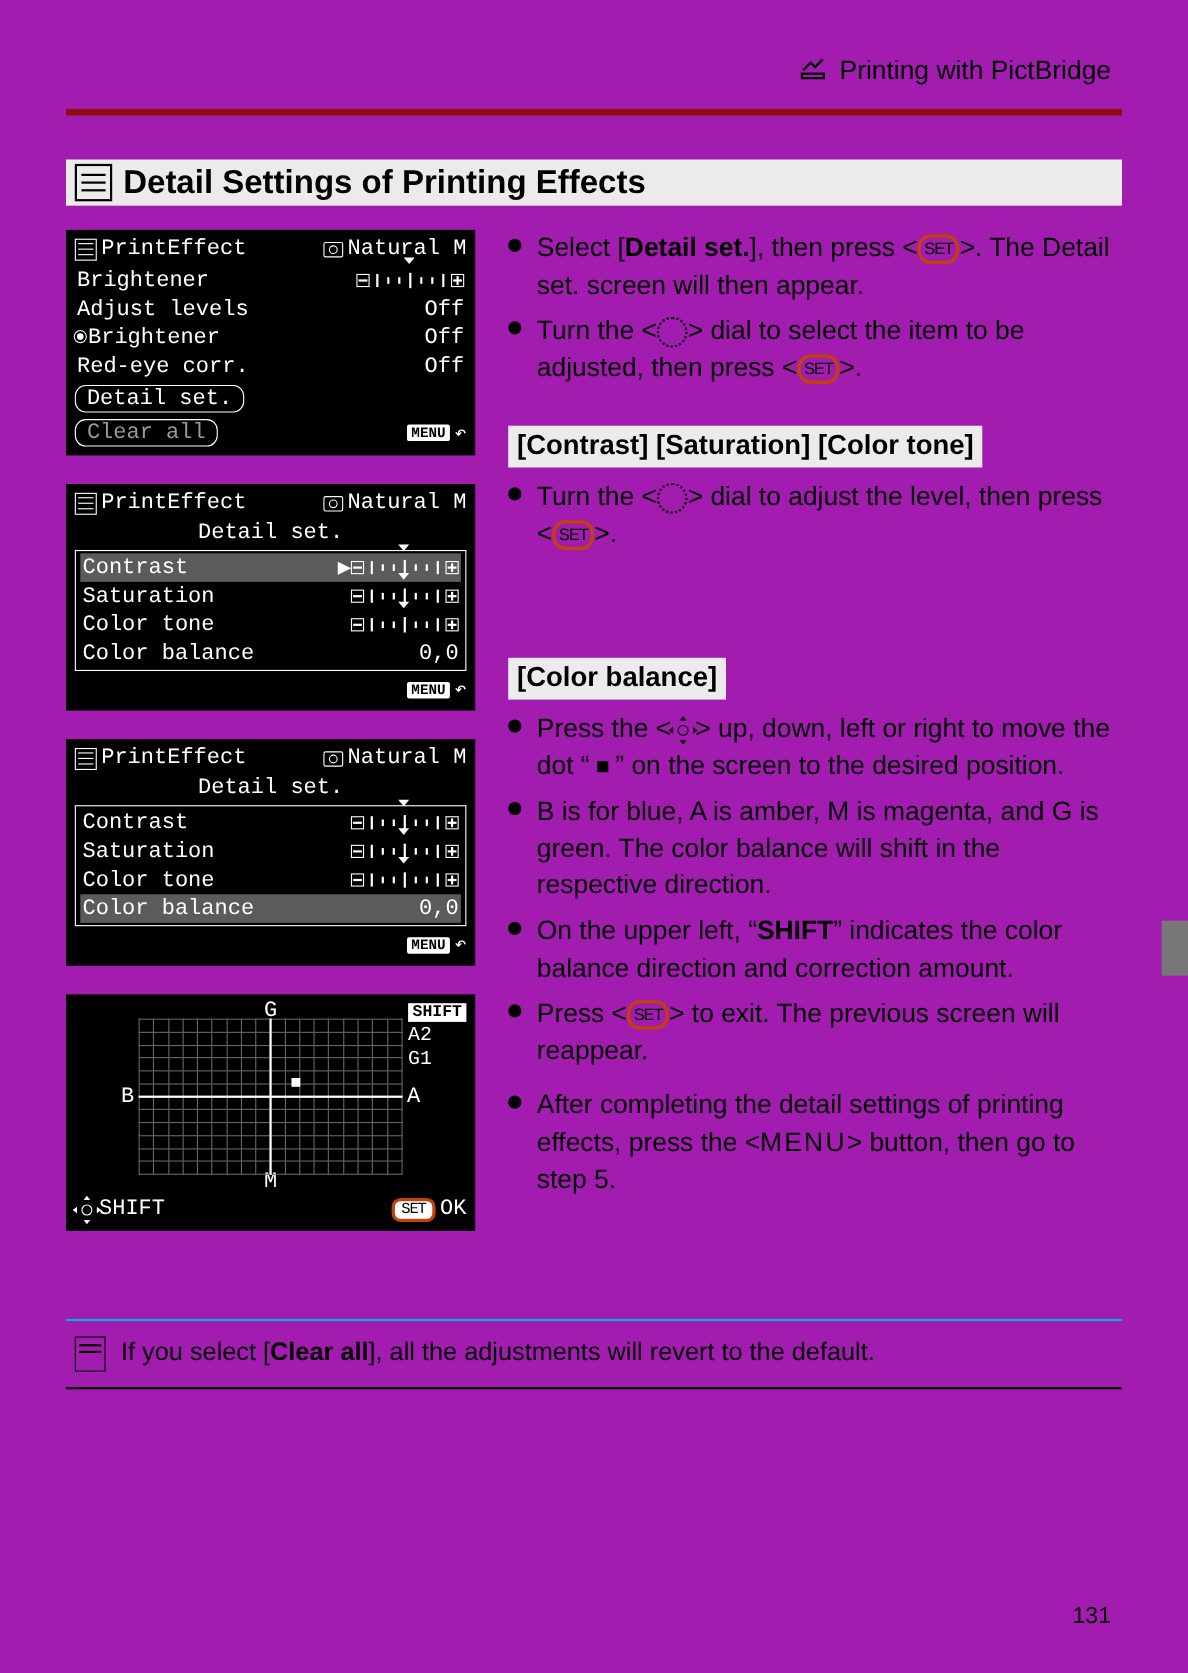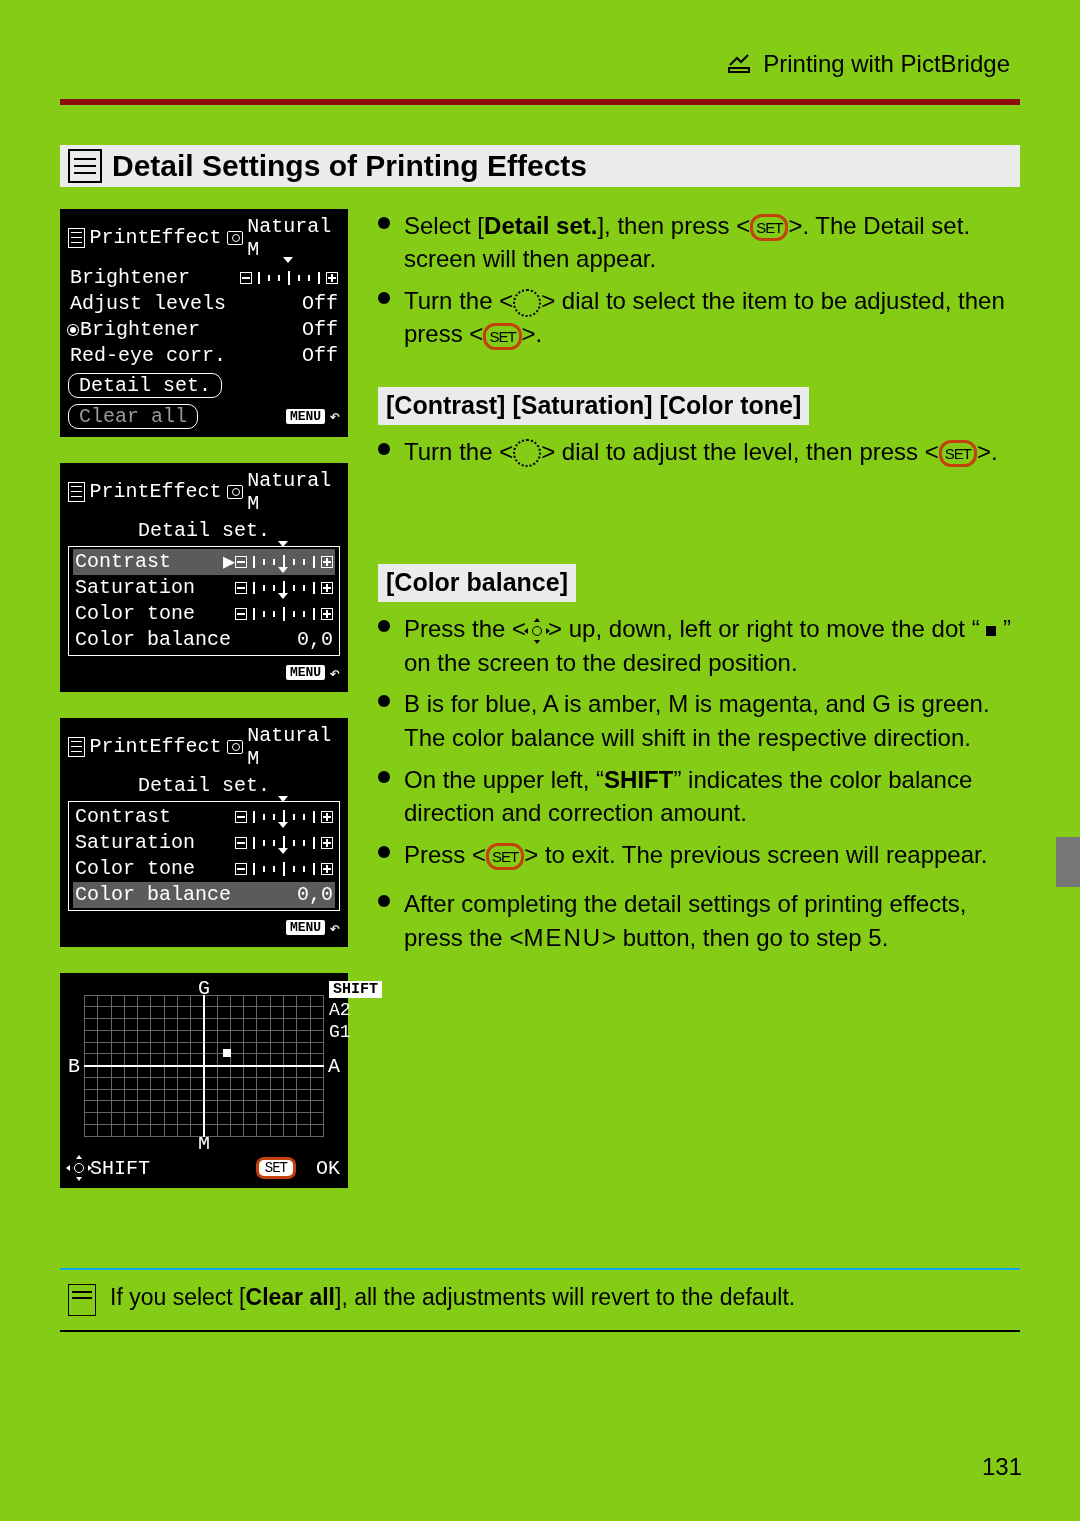--- a/index.html
+++ b/index.html
@@ -1,29 +1,29 @@
 <!DOCTYPE html>
 <html><head>
 <meta charset="utf-8">
 <style>
   html,body{margin:0;padding:0;background:#9a9a9a;font-family:Arial,Helvetica,sans-serif;}
-  .page{width:1080px;height:1521px;margin:0 auto;background:#84cc16;position:relative;box-sizing:border-box;padding:40px 60px 38px 60px;font-size:24px;color:#000;}
+  .page{width:1080px;height:1521px;margin:0 auto;background:#a21caf;position:relative;box-sizing:border-box;padding:40px 60px 38px 60px;font-size:24px;color:#000;}
   .header{text-align:right;font-size:24px;padding:10px 10px 18px 0;}
   .header .ptrim{display:inline-block;vertical-align:middle;margin-right:6px;}
   .ptrim svg{width:24px;height:24px;}
   .redbar{height:6px;background:#8e0e0e;margin-bottom:40px;}
   .sectionTitle{background:#ebebeb;padding:4px 8px 4px 8px;margin:0 0 22px 0;display:flex;align-items:center;}
   .sectionTitle .ticon{width:30px;height:30px;border:2px solid #000;margin-right:10px;position:relative;}
   .sectionTitle .ticon:before,.sectionTitle .ticon:after{content:"";position:absolute;left:4px;right:4px;height:2px;background:#000;}
   .sectionTitle .ticon:before{top:7px;}
   .sectionTitle .ticon:after{bottom:7px;}
   .sectionTitle .ticon .mid{position:absolute;left:4px;right:4px;top:50%;height:2px;margin-top:-1px;background:#000;}
   .sectionTitle h2{margin:0;font-size:30px;font-weight:bold;}
   .cols{display:flex;gap:30px;}
-  .left{width:288px;flex:none;}
+  .left{width:372px;flex:none;}
   .right{flex:1;line-height:1.35;}
   
   .lcd{background:#000;color:#fff;font-family:"Courier New",monospace;font-size:20px;padding:6px 8px 8px 8px;margin-bottom:26px;letter-spacing:0px;}
   .lcd .hdr{display:flex;align-items:center;margin-bottom:4px;}
   .lcd .hdr .smicon{width:18px;height:18px;border:1px solid #fff;margin-right:4px;display:flex;flex-direction:column;justify-content:space-evenly;}
   .lcd .hdr .smicon i{height:1px;background:#fff;margin:0 2px;}
   .lcd .hdr .cam{width:16px;height:12px;border:1px solid #fff;border-radius:2px;position:relative;margin-left:6px;margin-right:4px;}
   .lcd .hdr .cam:before{content:"";position:absolute;left:4px;top:2px;width:6px;height:6px;border:1px solid #fff;border-radius:50%;}
   .lcd .row{display:flex;align-items:center;height:26px;padding:0 2px;}
   .lcd .row.sel{background:#5b5b5b;}
@@ -81,21 +81,21 @@
   .joy i.u{left:50%;top:-2px;margin-left:-3px;border-left:3px solid transparent;border-right:3px solid transparent;border-bottom:4px solid #000;}
   .joy i.d{left:50%;bottom:-2px;margin-left:-3px;border-left:3px solid transparent;border-right:3px solid transparent;border-top:4px solid #000;}
   .joy i.l{top:50%;left:-2px;margin-top:-3px;border-top:3px solid transparent;border-bottom:3px solid transparent;border-right:4px solid #000;}
   .joy i.r{top:50%;right:-2px;margin-top:-3px;border-top:3px solid transparent;border-bottom:3px solid transparent;border-left:4px solid #000;}
   .sq{display:inline-block;width:10px;height:10px;background:#000;vertical-align:middle;}
   .menu-inline{font-family:Arial;letter-spacing:2px;}
   .notebox{margin-top:80px;padding:14px 8px;border-top:2px solid #0ea5e9;border-bottom:2px solid #000;display:flex;align-items:flex-start;font-size:23px;}
   .notebox .nicon{width:26px;height:30px;border:1px solid #000;margin-right:14px;position:relative;flex:none;}
   .notebox .nicon:before,.notebox .nicon:after{content:"";position:absolute;left:3px;right:3px;height:2px;background:#000;}
   .notebox .nicon:before{top:6px;} .notebox .nicon:after{top:12px;}
-  .pagenum{position:absolute;bottom:40px;right:58px;font-size:24px;}
+  .pagenum{position:absolute;bottom:40px;right:70px;font-size:21px;}
   .thumbtab{position:absolute;right:0;top:55%;width:24px;height:50px;background:#777;}
 </style>
 </head>
 <body>
 
 <div class="page">
   <div class="thumbtab"></div>
 
   <div class="header">
     <span class="ptrim">
@@ -586,21 +586,21 @@
           <span class="mv">
               <span class="joy" style="filter:invert(1);">
                 <i class="u"></i>
                 <i class="d"></i>
                 <i class="l"></i>
                 <i class="r"></i>
               </span>
             </span>
           <span>SHIFT</span>
           <span class="set" style="margin-left:auto;color:#000;background:#fff;border-radius:8px;padding:0 6px;font-size:14px;">SET</span>
-          <span style="margin-left:20px;">OK</span>
+          <span style="margin-left:4px;">OK</span>
         </div>
       </div>
     </div>
 
     <div class="right">
       <ul class="b">
         <li>Select [<b>Detail set.</b>], then press &lt;<span class="set">SET</span>&gt;. The Detail set. screen will then appear.</li>
         <li>Turn the &lt;<span class="dial"></span>&gt; dial to select the item to be adjusted, then press &lt;<span class="set">SET</span>&gt;.</li>
       </ul>
 

